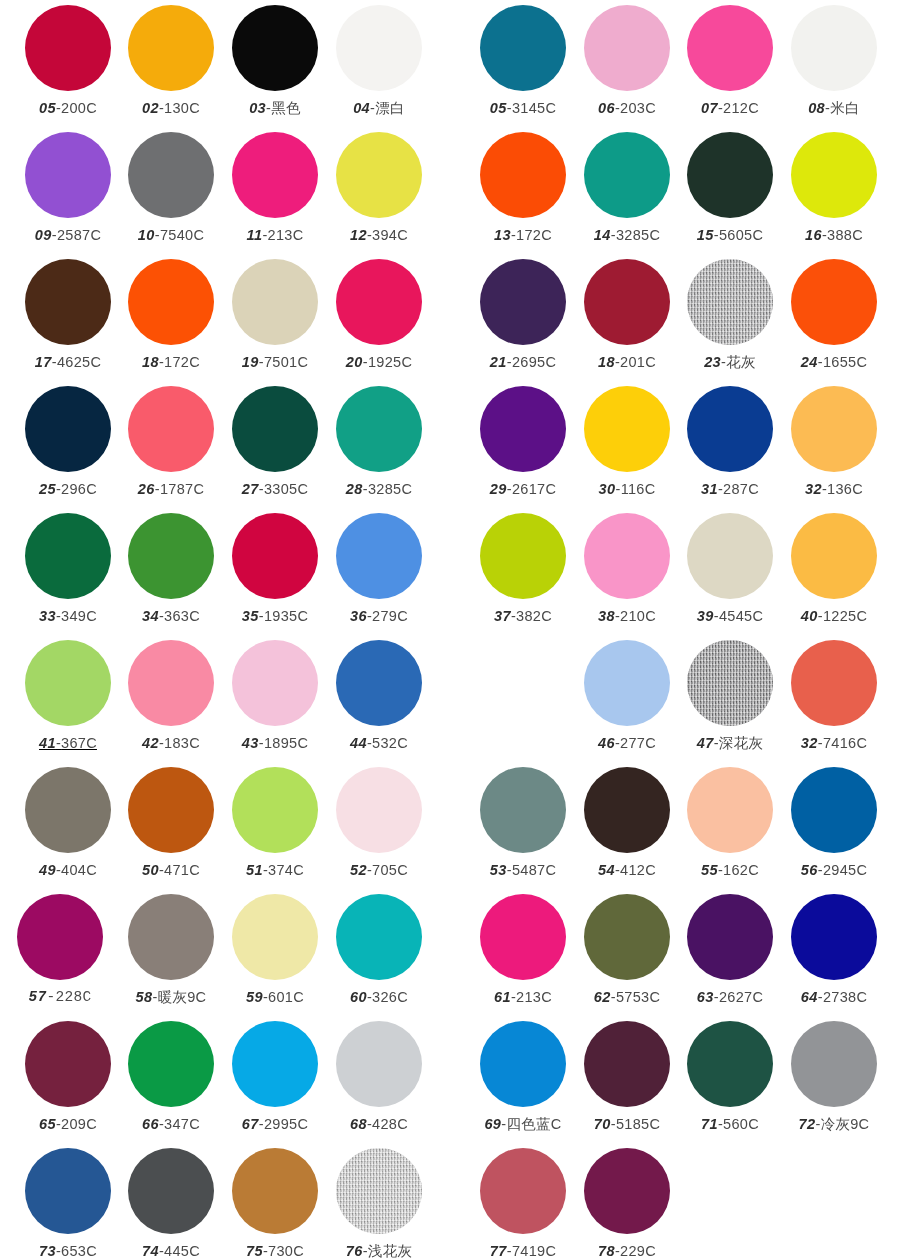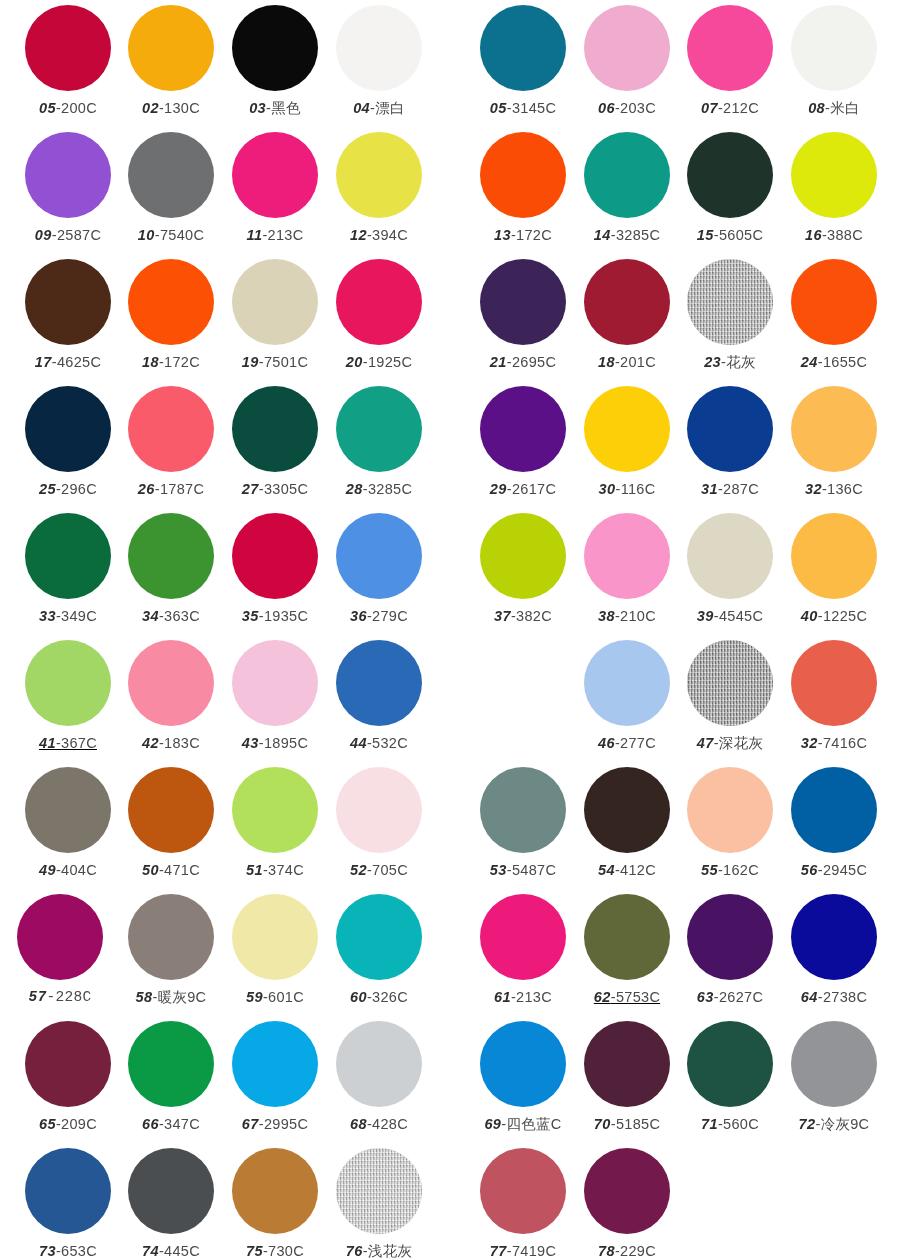--- a/index.html
+++ b/index.html
@@ -316,21 +316,21 @@
       <div class="swatch-label"><span class="swatch-index">59</span><span class="swatch-code">-</span><span class="swatch-code">601C</span></div>
     </div>
     <div class="swatch-cell" style="left: 327px; top: 894px;">
       <div class="swatch-disc" title="326C" style="background: rgb(8, 180, 183);"></div>
       <div class="swatch-label"><span class="swatch-index">60</span><span class="swatch-code">-</span><span class="swatch-code">326C</span></div>
     </div>
     <div class="swatch-cell" style="left: 471px; top: 894px;">
       <div class="swatch-disc" title="213C" style="background: rgb(237, 26, 124);"></div>
       <div class="swatch-label"><span class="swatch-index">61</span><span class="swatch-code">-</span><span class="swatch-code">213C</span></div>
     </div>
-    <div class="swatch-cell" style="left: 575px; top: 894px; text-decoration: underline;">
+    <div class="swatch-cell" style="left: 575px; top: 894px;">
       <div class="swatch-disc" title="5753C" style="background: rgb(96, 104, 58);"></div>
       <div class="swatch-label"><span class="swatch-index">62</span><span class="swatch-code">-</span><span class="swatch-code">5753C</span></div>
     </div>
     <div class="swatch-cell" style="left: 678px; top: 894px;">
       <div class="swatch-disc" title="2627C" style="background: rgb(74, 18, 99);"></div>
       <div class="swatch-label"><span class="swatch-index">63</span><span class="swatch-code">-</span><span class="swatch-code">2627C</span></div>
     </div>
     <div class="swatch-cell" style="left: 782px; top: 894px;">
       <div class="swatch-disc" title="2738C" style="background: rgb(11, 11, 155);"></div>
       <div class="swatch-label"><span class="swatch-index">64</span><span class="swatch-code">-</span><span class="swatch-code">2738C</span></div>

